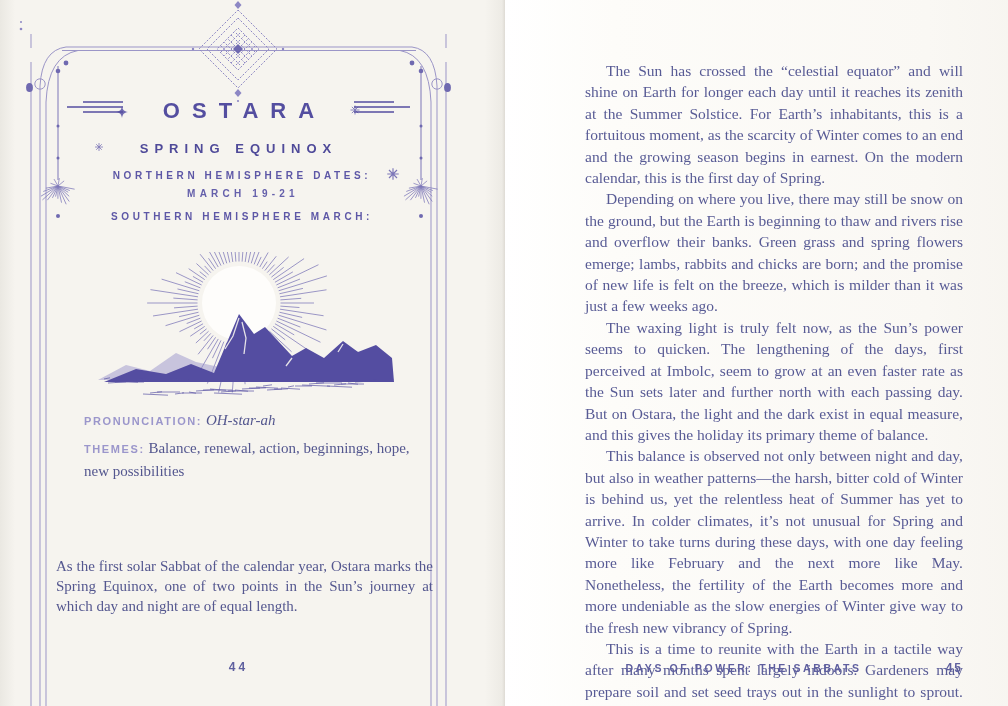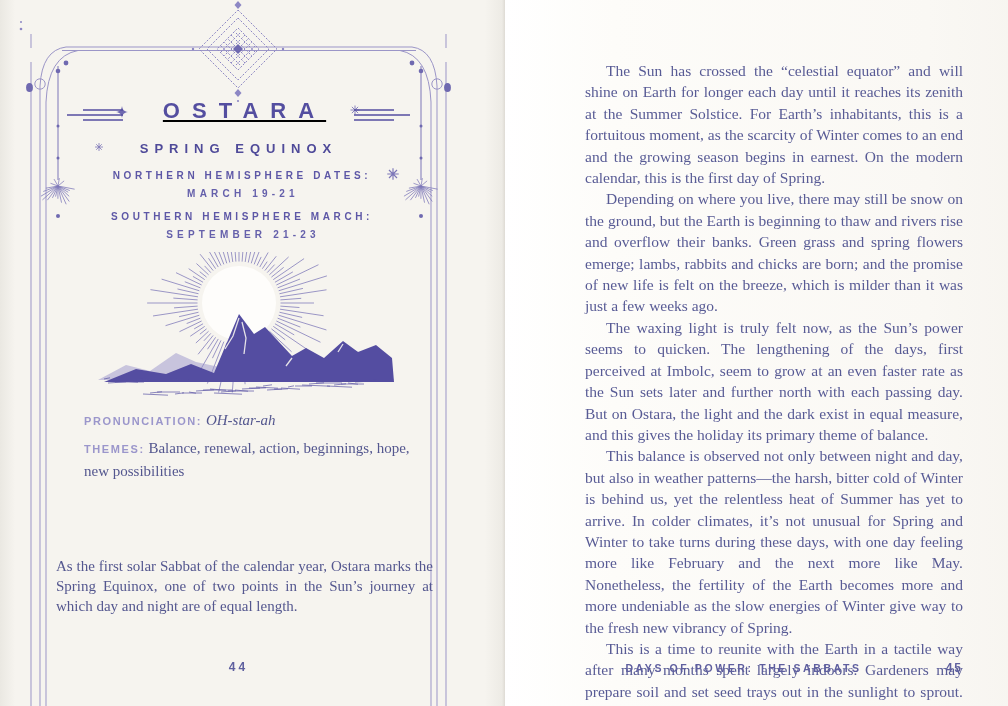--- a/index.html
+++ b/index.html
@@ -5,21 +5,21 @@
   html,body{margin:0;padding:0;background:#e8e6e0;}
   .spread{position:relative;width:1008px;height:706px;overflow:hidden;
     font-family:"Liberation Serif",serif;}
   .page{position:absolute;top:0;height:706px;}
   .page.left{left:0;width:505px;
     background:linear-gradient(90deg,#eae8e2 0,#f6f4ef 3%,#f6f4ef 96%,#edebe5 99.4%,#dedbd4 100%);}
   .page.right{left:505px;width:604px;
     background:linear-gradient(90deg,#ffffff 0,#fdfcf9 18%,#faf8f4 70%,#f4f2ed 98%,#eae8e2 100%);}
   svg.frame{position:absolute;left:0;top:0;}
   .title-row{position:absolute;left:0;top:98px;width:477px;display:flex;
-    justify-content:center;align-items:flex-end;gap:28px;text-decoration:underline;}
+    justify-content:center;align-items:flex-start;gap:28px;}
   h1.title{margin:0;font-family:"Liberation Sans",sans-serif;font-weight:700;
     font-size:22px;letter-spacing:12px;padding-left:12px;color:#544ea0;}
   h2.subtitle{position:absolute;left:0;top:141px;width:477px;margin:0;text-align:center;
     font-family:"Liberation Sans",sans-serif;font-weight:700;font-size:13px;
     letter-spacing:6px;color:#4f4a99;}
   .dates{position:absolute;left:0;top:170px;width:477px;text-align:center;
     font-family:"Liberation Sans",sans-serif;font-weight:700;color:#5d57a6;}
   .date-label{font-size:10px;letter-spacing:3.6px;padding-left:7px;margin-bottom:7px;}
   .date-value{font-size:10px;letter-spacing:4.2px;padding-left:9px;margin-bottom:12px;color:#6560ab;}
   .illustration{position:absolute;left:96px;top:252px;width:300px;height:150px;}
@@ -187,21 +187,20 @@
         </g>
       </svg>
     </div>
 
     <h2 class="subtitle">SPRING EQUINOX</h2>
 
     <div class="dates">
       <div class="date-label">NORTHERN HEMISPHERE DATES:</div>
       <div class="date-value">MARCH 19-21</div>
       <div class="date-label">SOUTHERN HEMISPHERE MARCH:</div>
-      <div class="date-value">SEPTEMBER 21-23</div>
     </div>
 
     <div class="illustration">
       <svg width="300" height="150" viewBox="0 0 300 150">
         <circle cx="143" cy="51" r="37" fill="#fefdfb"></circle>
         <g id="rays" stroke="#6f68b2">
             <line x1="184.5" y1="51" x2="218" y2="51" stroke-width="0.75" opacity="0.9"></line>
             <line x1="184.38395758301897" y1="54.101298883836606" x2="203.45029027001152" y2="55.53012299188398" stroke-width="0.75" opacity="0.9"></line>
             <line x1="184.03647928834283" y1="57.18525404631124" x2="227.56500545262472" y2="63.7461237226743" stroke-width="0.75" opacity="0.9"></line>
             <line x1="183.45950835554567" y1="60.23461875918704" x2="206.11254745505425" y2="65.4050271087548" stroke-width="0.75" opacity="0.9"></line>

